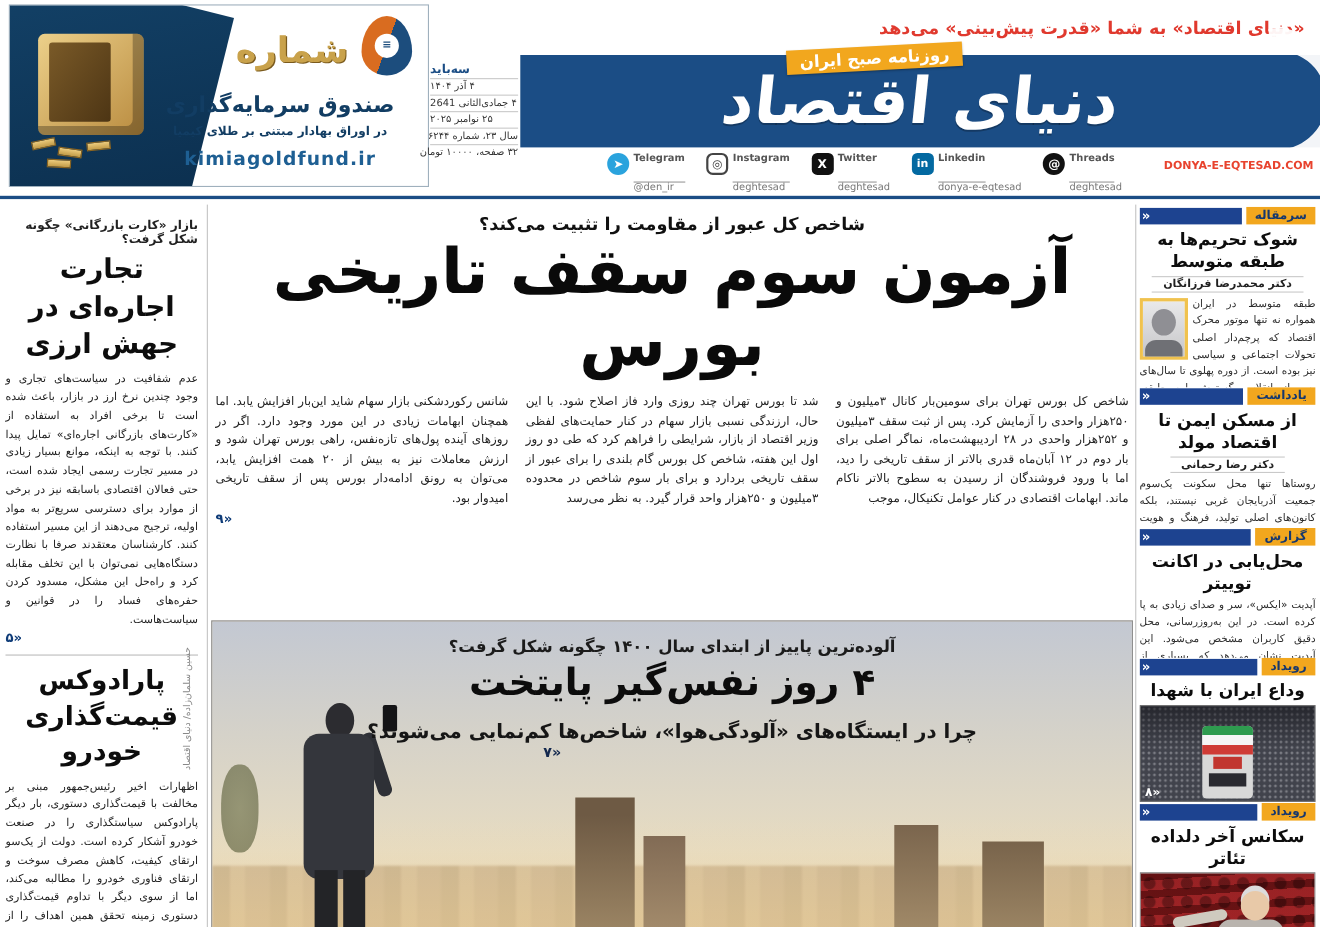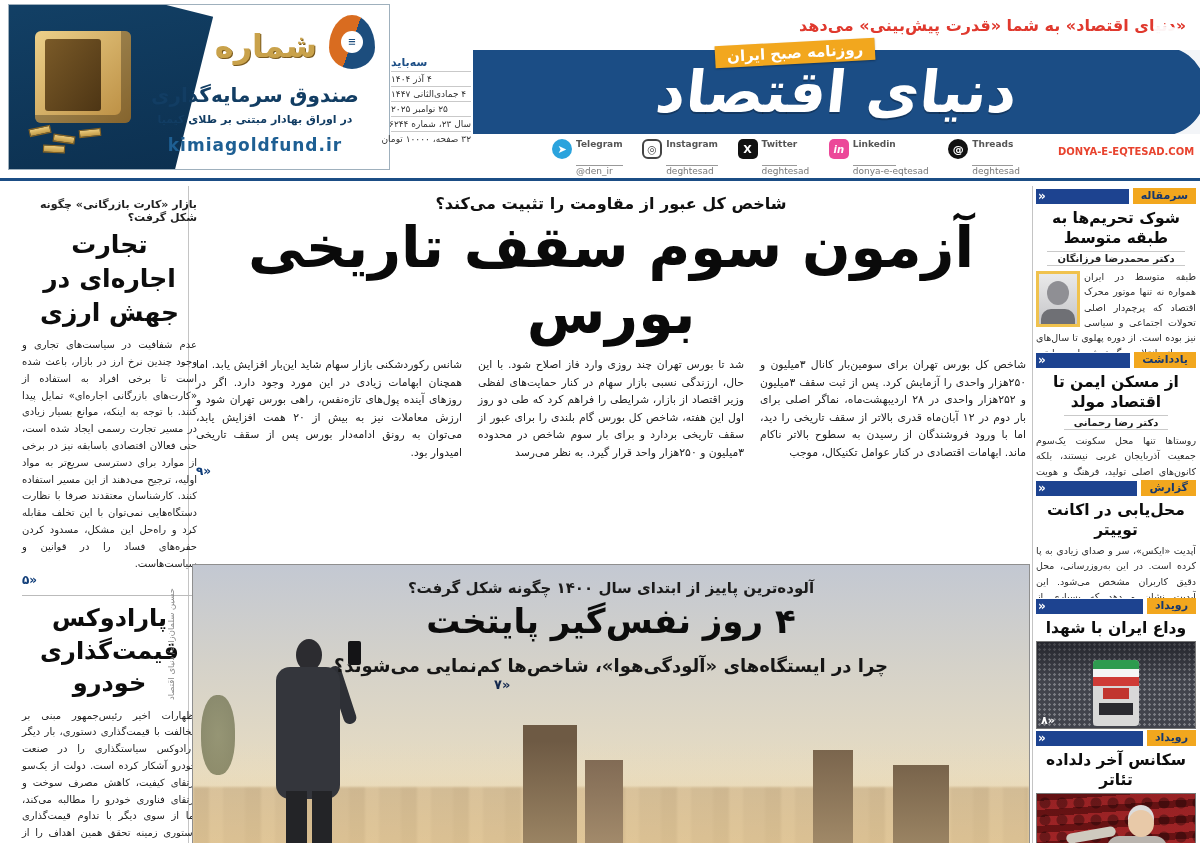--- a/index.html
+++ b/index.html
@@ -31,34 +31,34 @@
   .logo-text { position:absolute; inset:0; display:flex; align-items:center; justify-content:center; font-size:58px; font-weight:900; color:#fff; transform:skewX(-6deg); text-shadow:0 2px 0 rgba(0,0,0,.25); white-space:nowrap; }
   .swoosh { position:absolute; right:-26px; top:-24px; width:130px; height:130px; border:20px solid #fff; border-left-color:transparent; border-bottom-color:transparent; border-radius:50%; transform:rotate(38deg); opacity:.95; }
   .badge { position:absolute; left:715px; top:42px; background:#f2a71e; color:#fff; font-size:15px; font-weight:900; padding:2px 12px; transform:rotate(-3deg); box-shadow:0 1px 2px rgba(0,0,0,.3); z-index:4; }
 
   .social { position:absolute; left:552px; top:139px; width:468px; display:flex; justify-content:space-between; direction:ltr; }
   .soc-item { display:flex; align-items:flex-start; gap:4px; }
   .soc-ic { width:20px; height:20px; border-radius:5px; display:flex; align-items:center; justify-content:center; font-size:11px; font-weight:900; color:#fff; flex:none; }
   .ic-tg { background:#2aa3dd; border-radius:50%; }
   .ic-ig { background:#fff; border:2px solid #444; color:#444; border-radius:6px; }
   .ic-tw { background:#111; }
-  .ic-in { background:#ec4899; font-size:10px;font-style:italic; }
+  .ic-in { background:#0369a1; font-size:10px; }
   .ic-th { background:#111; border-radius:50%; }
   .soc-txt { font-size:9px; color:#555; line-height:1.25; }
   .soc-name { font-weight:bold; border-bottom:1px solid #999; display:inline-block; padding-bottom:15px; }
   .soc-handle { color:#777; }
   .site { position:absolute; left:1058px; top:146px; direction:ltr; font-size:10px; font-weight:900; color:#e8432e; z-index:5; }
 
   .blue-rule { position:absolute; left:0; top:178px; width:1200px; height:3px; background:#1b4d85; }
 
   
   .vrule { position:absolute; top:186px; width:1px; height:657px; background:#c4c4c4; }
 
   
-  .leftcol { position:absolute; left:2px; top:186px; width:181px; height:657px; overflow:hidden; padding:0 3px;margin-left:17px; }
+  .leftcol { position:absolute; left:2px; top:186px; width:181px; height:657px; overflow:hidden; padding:0 3px; }
   .s-kick { font-size:11px; font-weight:bold; color:#222; margin-top:12px; }
   .s-head { font-size:25px; font-weight:900; text-align:center; line-height:1.35; color:#0d0d0d; margin:4px 0 8px; }
   .s-body { font-size:10px; line-height:1.68; text-align:justify; color:#222; }
   .ref { display:block; text-align:left; font-weight:900; color:#0f3c78; font-size:12px; margin-top:1px; }
   .col-div { border-top:1px solid #bbb; margin:8px 0 6px; }
 
   .credit { position:absolute; left:166px; top:700px; transform:rotate(-90deg); transform-origin:left top; font-size:8.5px; color:#888; white-space:nowrap; }
 
   
   .center { position:absolute; left:192px; top:186px; width:838px; height:657px; }
@@ -140,21 +140,21 @@
     <div class="ad-title">صندوق سرمایه‌گذاری</div>
     <div class="ad-sub">در اوراق بهادار مبتنی بر طلای کیمیا</div>
     <div class="ad-url">kimiagoldfund.ir</div>
   </div>
 
   <div class="tagline">«دنیای اقتصاد» به شما «قدرت پیش‌بینی» می‌دهد</div>
 
   <div class="dates">
     <div class="d-row d-day">سه‌باید</div>
     <div class="d-row">۴ آذر ۱۴۰۴</div>
-    <div class="d-row">۴ جمادی‌الثانی ۱۴۴۷</div>
+    <div class="d-row">۴ جمادی‌الثانی 2641</div>
     <div class="d-row">۲۵ نوامبر ۲۰۲۵</div>
     <div class="d-row">سال ۲۳، شماره ۶۲۴۴</div>
     <div class="d-row">۳۲ صفحه، ۱۰۰۰۰ تومان</div>
   </div>
 
   <div class="band">
     <div class="logo-text">دنیای اقتصاد</div>
     <div class="swoosh"></div>
   </div>
   <div class="badge">روزنامه صبح ایران</div>

